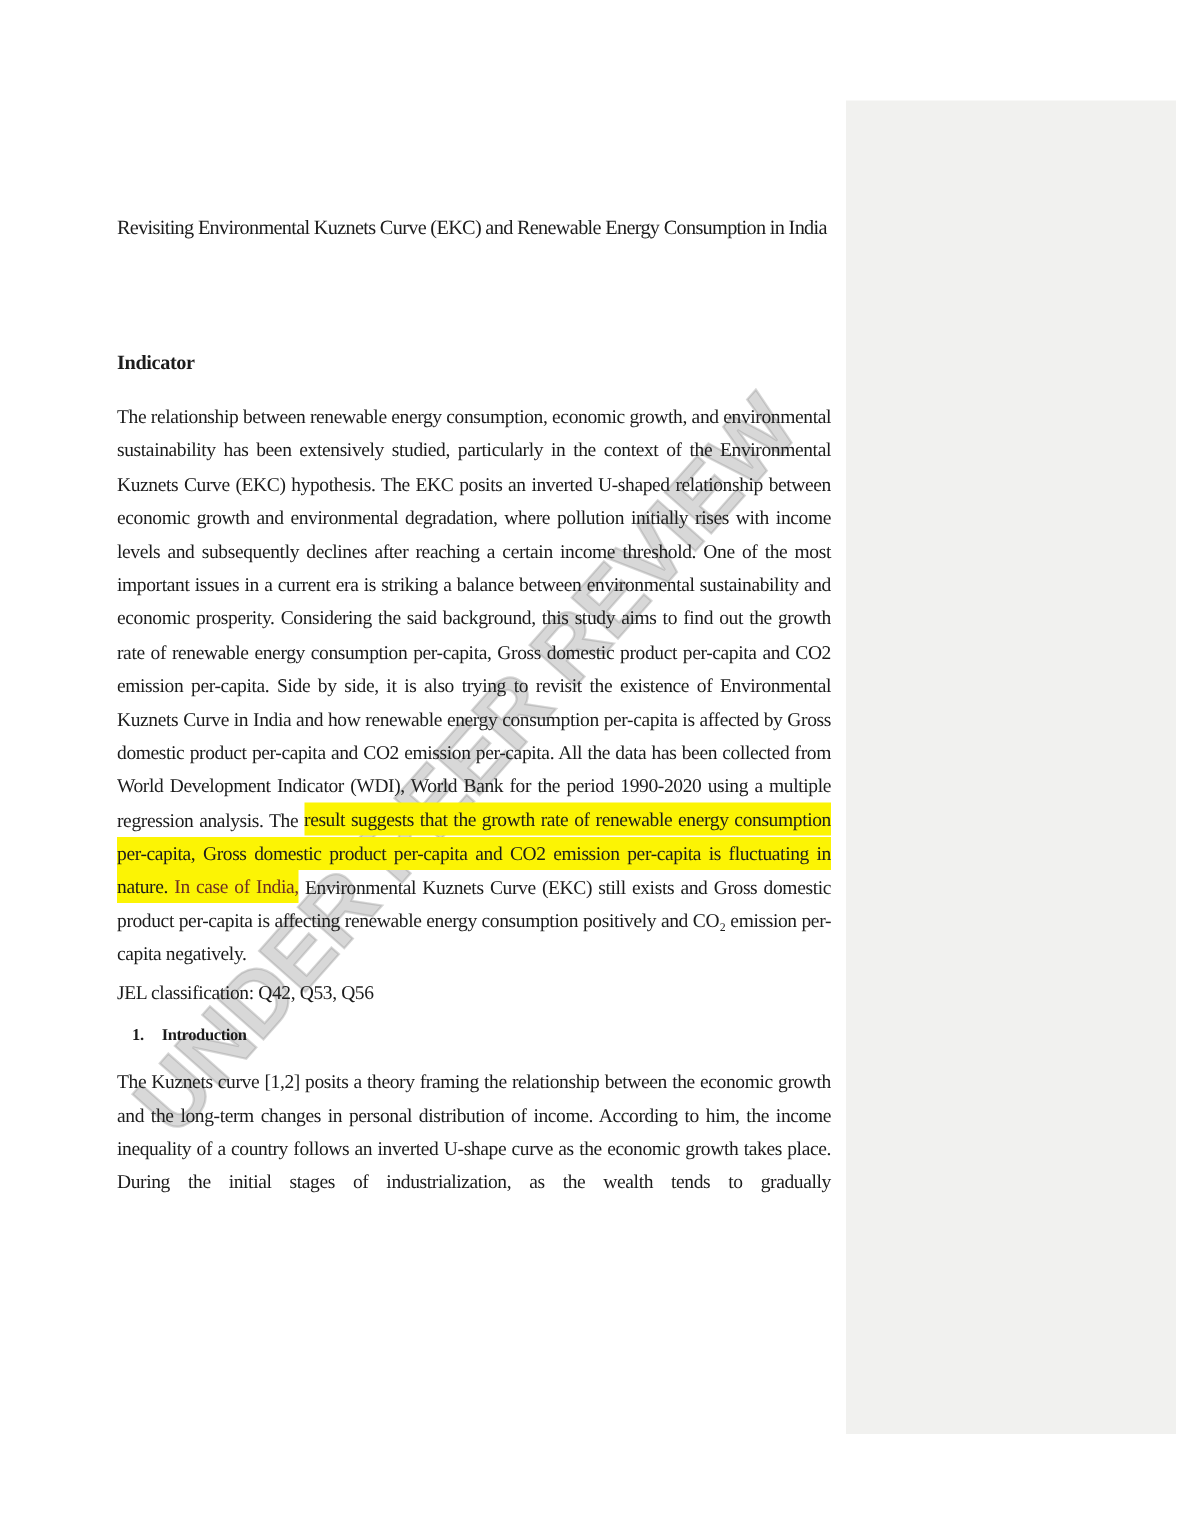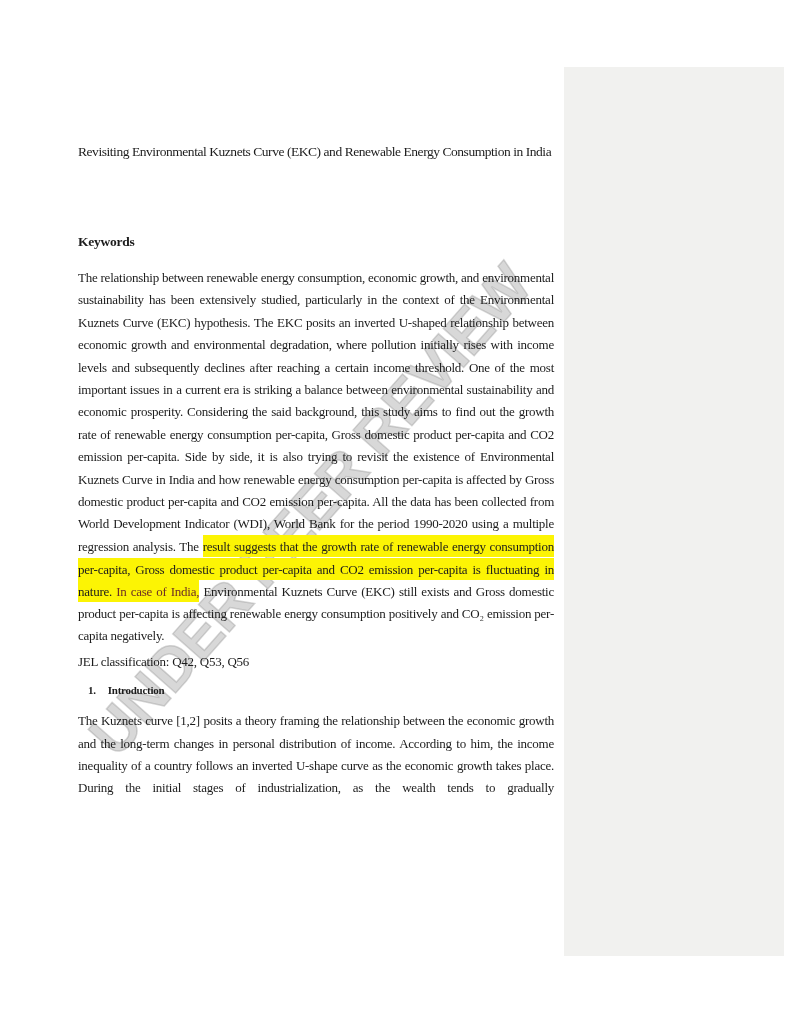--- a/index.html
+++ b/index.html
@@ -112,21 +112,21 @@
 <div class="page">
 
   <div class="side-panel"></div>
 
   <div class="watermark">UNDER PEER REVIEW</div>
 
   <div class="content">
 
     <p class="doc-title">Revisiting Environmental Kuznets Curve (EKC) and Renewable Energy Consumption in India</p>
 
-    <p class="abstract-heading">Keywords</p>
+    <p class="abstract-heading">Indicator</p>
 
     <p class="abstract-para"><span class="seg-normal">The relationship between renewable energy consumption, economic growth, and environmental sustainability has been extensively studied, particularly in the context of the Environmental Kuznets Curve (EKC) hypothesis. The EKC posits an inverted U-shaped relationship between economic growth and environmental degradation, where pollution initially rises with income levels and subsequently declines after reaching a certain income threshold. One of the most important issues in a current era is striking a balance between environmental sustainability and economic prosperity. Considering the said background, this study aims to find out the growth rate of renewable energy consumption per-capita, Gross domestic product per-capita and CO2 emission per-capita. Side by side, it is also trying to revisit the existence of Environmental Kuznets Curve in India and how renewable energy consumption per-capita is affected by Gross domestic product per-capita and CO2 emission per-capita. All the data has been collected from World Development Indicator (WDI), World Bank for the period 1990-2020 using a multiple regression analysis. The </span><span class="seg-highlight">result suggests that the growth rate of renewable energy consumption per-capita, Gross domestic product per-capita and CO2 emission per-capita is fluctuating in nature. </span><span class="seg-highlight-red">In case of India,</span><span class="seg-normal"> Environmental Kuznets Curve (EKC) still exists and Gross domestic product per-capita is affecting renewable energy consumption positively and CO₂ emission per-capita negatively.</span></p>
 
 
     <p class="jel">JEL classification: Q42, Q53, Q56</p>
 
     <p class="section-heading">
       <span class="sec-num">1.</span><span>Introduction</span>
     </p>
 

